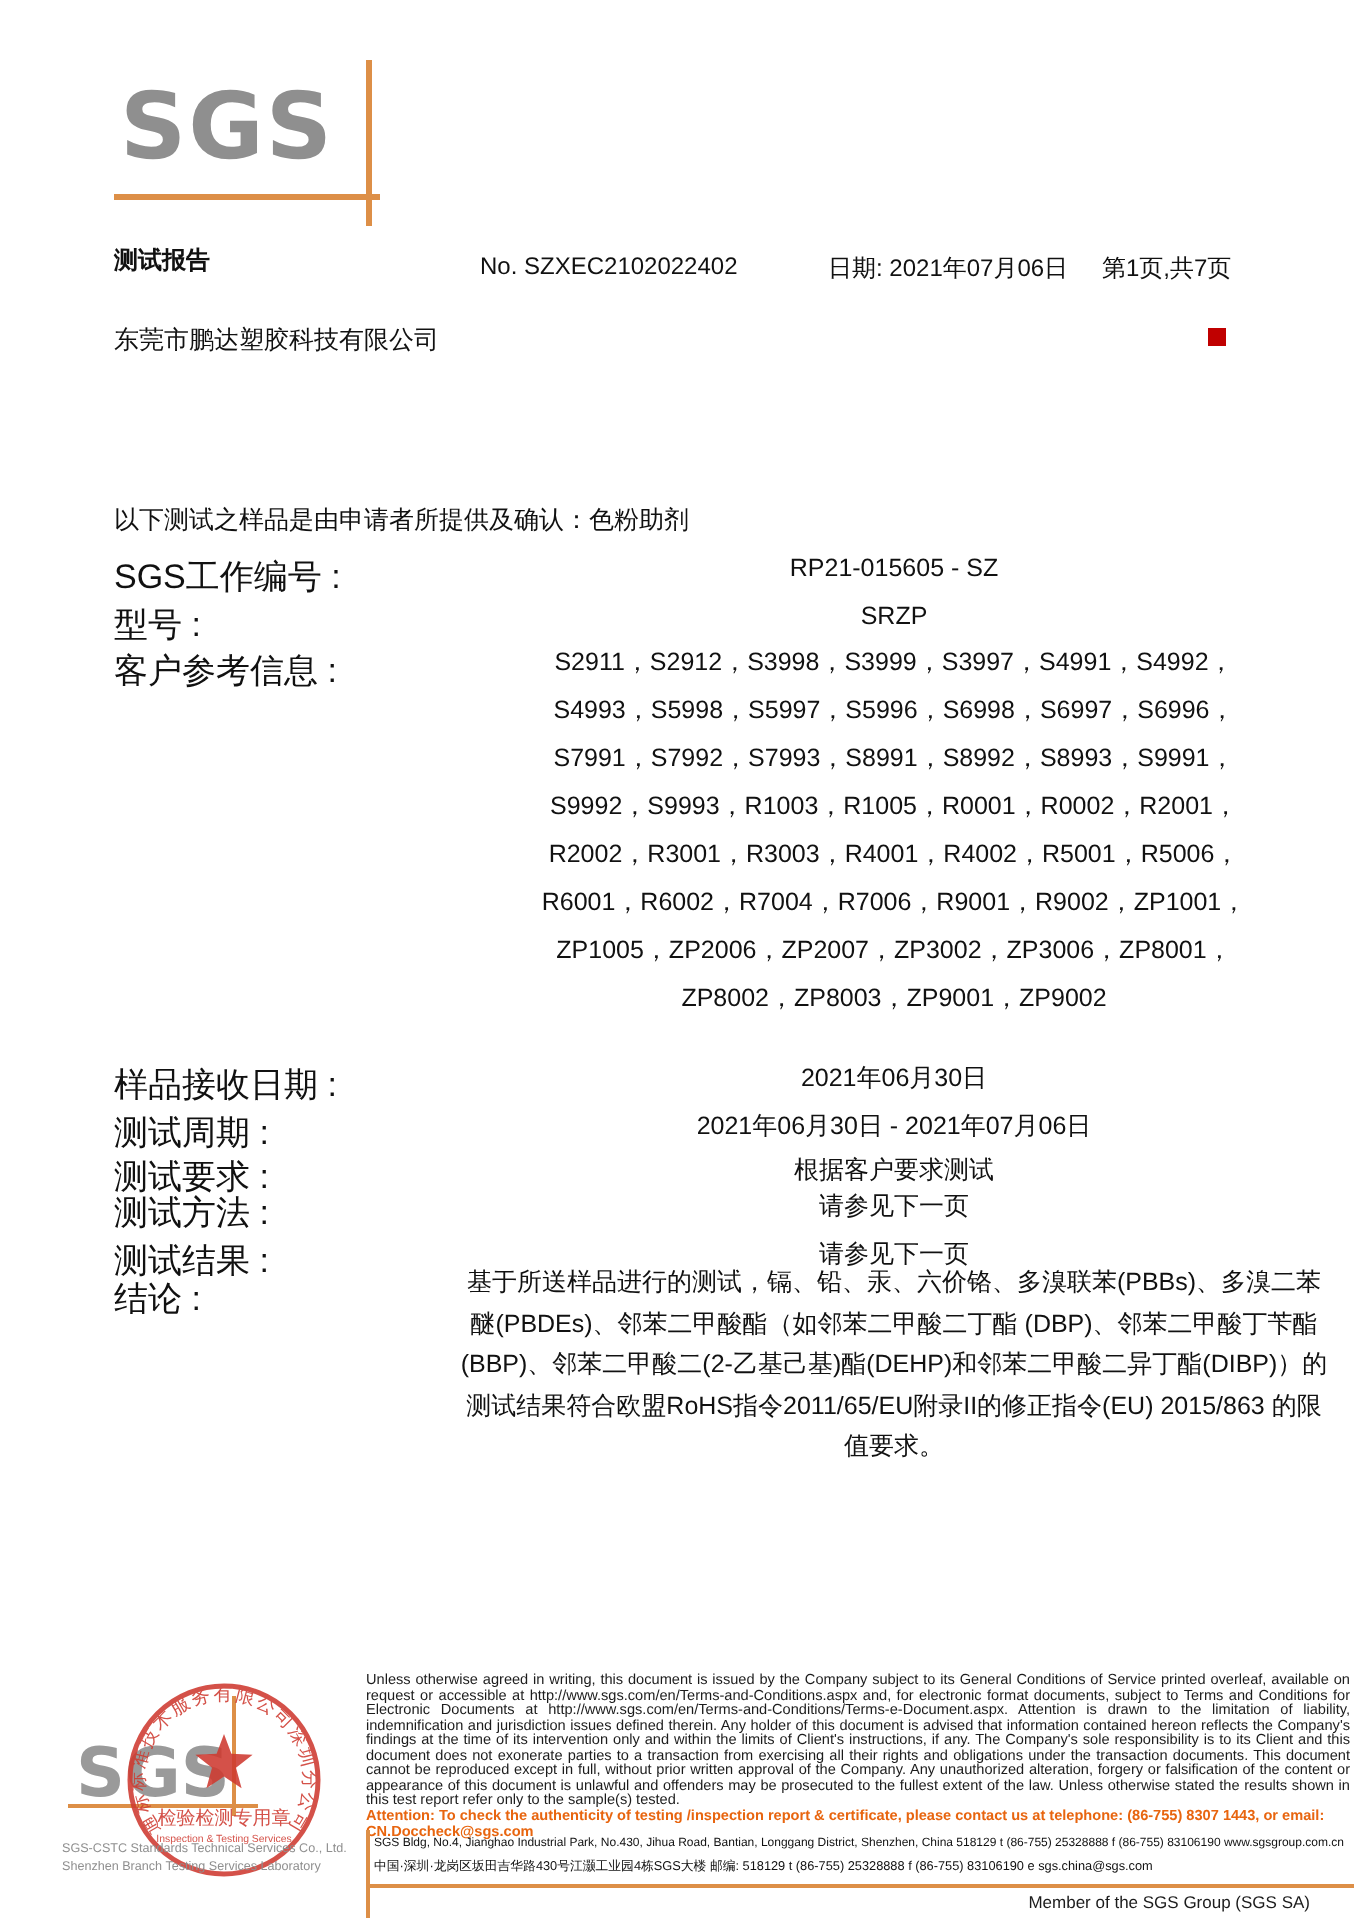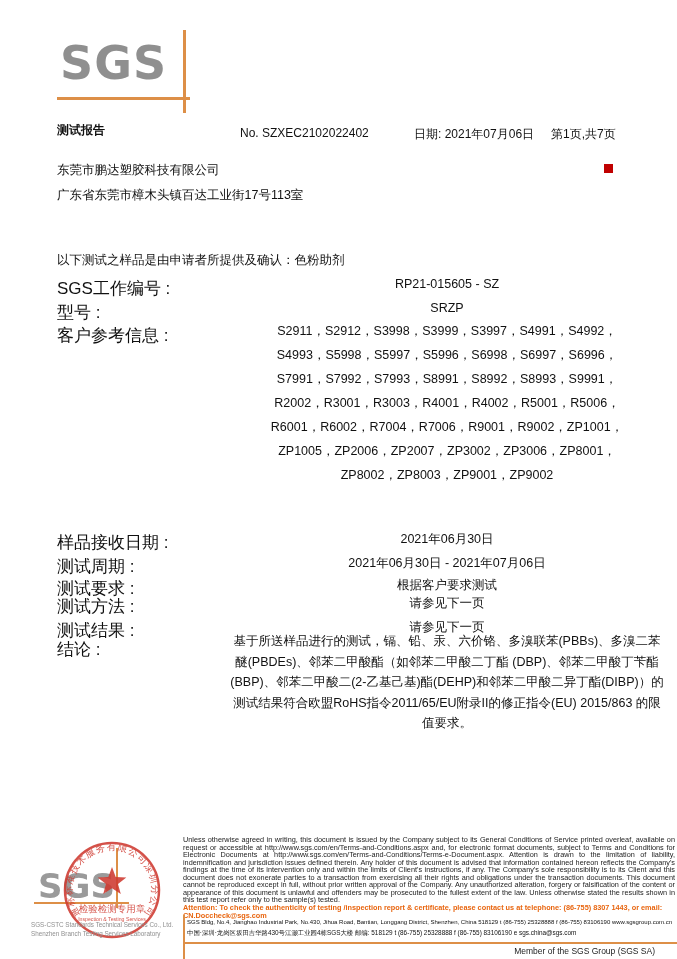--- a/index.html
+++ b/index.html
@@ -54,41 +54,41 @@
   <div class="logo-text">SGS</div>
   <div class="logo-hline"></div>
   <div class="logo-vline"></div>
 
   <div class="report-title">测试报告</div>
   <div class="report-no">No. SZXEC2102022402</div>
   <div class="report-date">日期: 2021年07月06日</div>
   <div class="report-page">第1页,共7页</div>
 
   <div class="company-name">东莞市鹏达塑胶科技有限公司</div>
-  <div class="company-addr">广东省东莞市樟木头镇百达工业街17号113室</div>
   <div class="red-marker"></div>
 
   <div class="intro-line">以下测试之样品是由申请者所提供及确认：色粉助剂</div>
 
   <div class="row" style="top:277px">
     <div class="label">SGS工作编号 :</div>
     <div class="value">RP21-015605 - SZ</div>
   </div>
 
   <div class="row" style="top:301px">
     <div class="label">型号 :</div>
     <div class="value">SRZP</div>
   </div>
 
   <div class="row" style="top:324px">
     <div class="label">客户参考信息 :</div>
     <div class="value">
       <div class="ref-line">S2911，S2912，S3998，S3999，S3997，S4991，S4992，</div>
       <div class="ref-line">S4993，S5998，S5997，S5996，S6998，S6997，S6996，</div>
       <div class="ref-line">S7991，S7992，S7993，S8991，S8992，S8993，S9991，</div>
+      <div class="ref-line">S9992，S9993，R1003，R1005，R0001，R0002，R2001，</div>
       <div class="ref-line">R2002，R3001，R3003，R4001，R4002，R5001，R5006，</div>
       <div class="ref-line">R6001，R6002，R7004，R7006，R9001，R9002，ZP1001，</div>
       <div class="ref-line">ZP1005，ZP2006，ZP2007，ZP3002，ZP3006，ZP8001，</div>
       <div class="ref-line">ZP8002，ZP8003，ZP9001，ZP9002</div>
     </div>
   </div>
 
   <div class="row" style="top:531px">
     <div class="label">样品接收日期 :</div>
     <div class="value">2021年06月30日</div>

